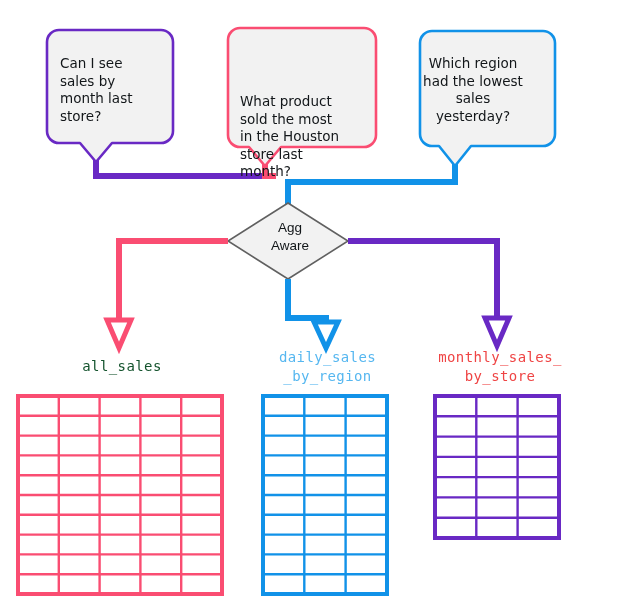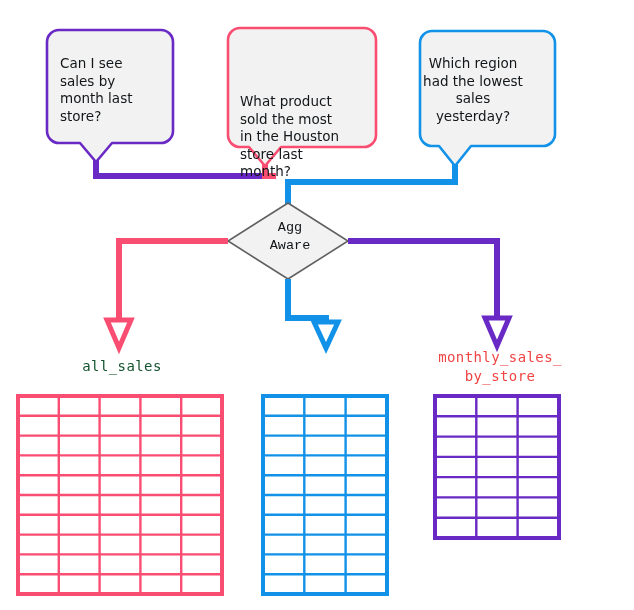--- a/index.html
+++ b/index.html
@@ -43,21 +43,21 @@
   #bubble-text-1 { left: 240px; top: 47px;  width: 124px; margin-top: 46px; }
   #bubble-text-2 { left: 412px; top: 55px;  width: 122px; text-align: center; }
 
   
   #diamond-label {
     position: absolute;
     left: 240px;
     top: 219px;
     width: 100px;
     text-align: center;
-    font-family: Liberation Mono, monospace;
+    font-family: Liberation Sans, sans-serif;
     font-size: 13.5px;
     line-height: 18px;
     color: #121619;
     white-space: pre-line;
   }
 
   
   .table-caption {
     position: absolute;
     text-align: center;
@@ -216,19 +216,21 @@
     <div class="bubble-text" id="bubble-text-2">Which region
 had the lowest
 sales
 yesterday?</div>
 
     <div id="diamond-label">Agg
 Aware</div>
 
     <div class="table-caption" id="caption-0">all_sales</div>
 
+    <div class="table-caption" id="caption-1">daily_sales
+_by_region</div>
 
     <div class="table-caption" id="caption-2">monthly_sales_
 by_store</div>
 
   </div>
 
 </div>
 
 </body></html>

